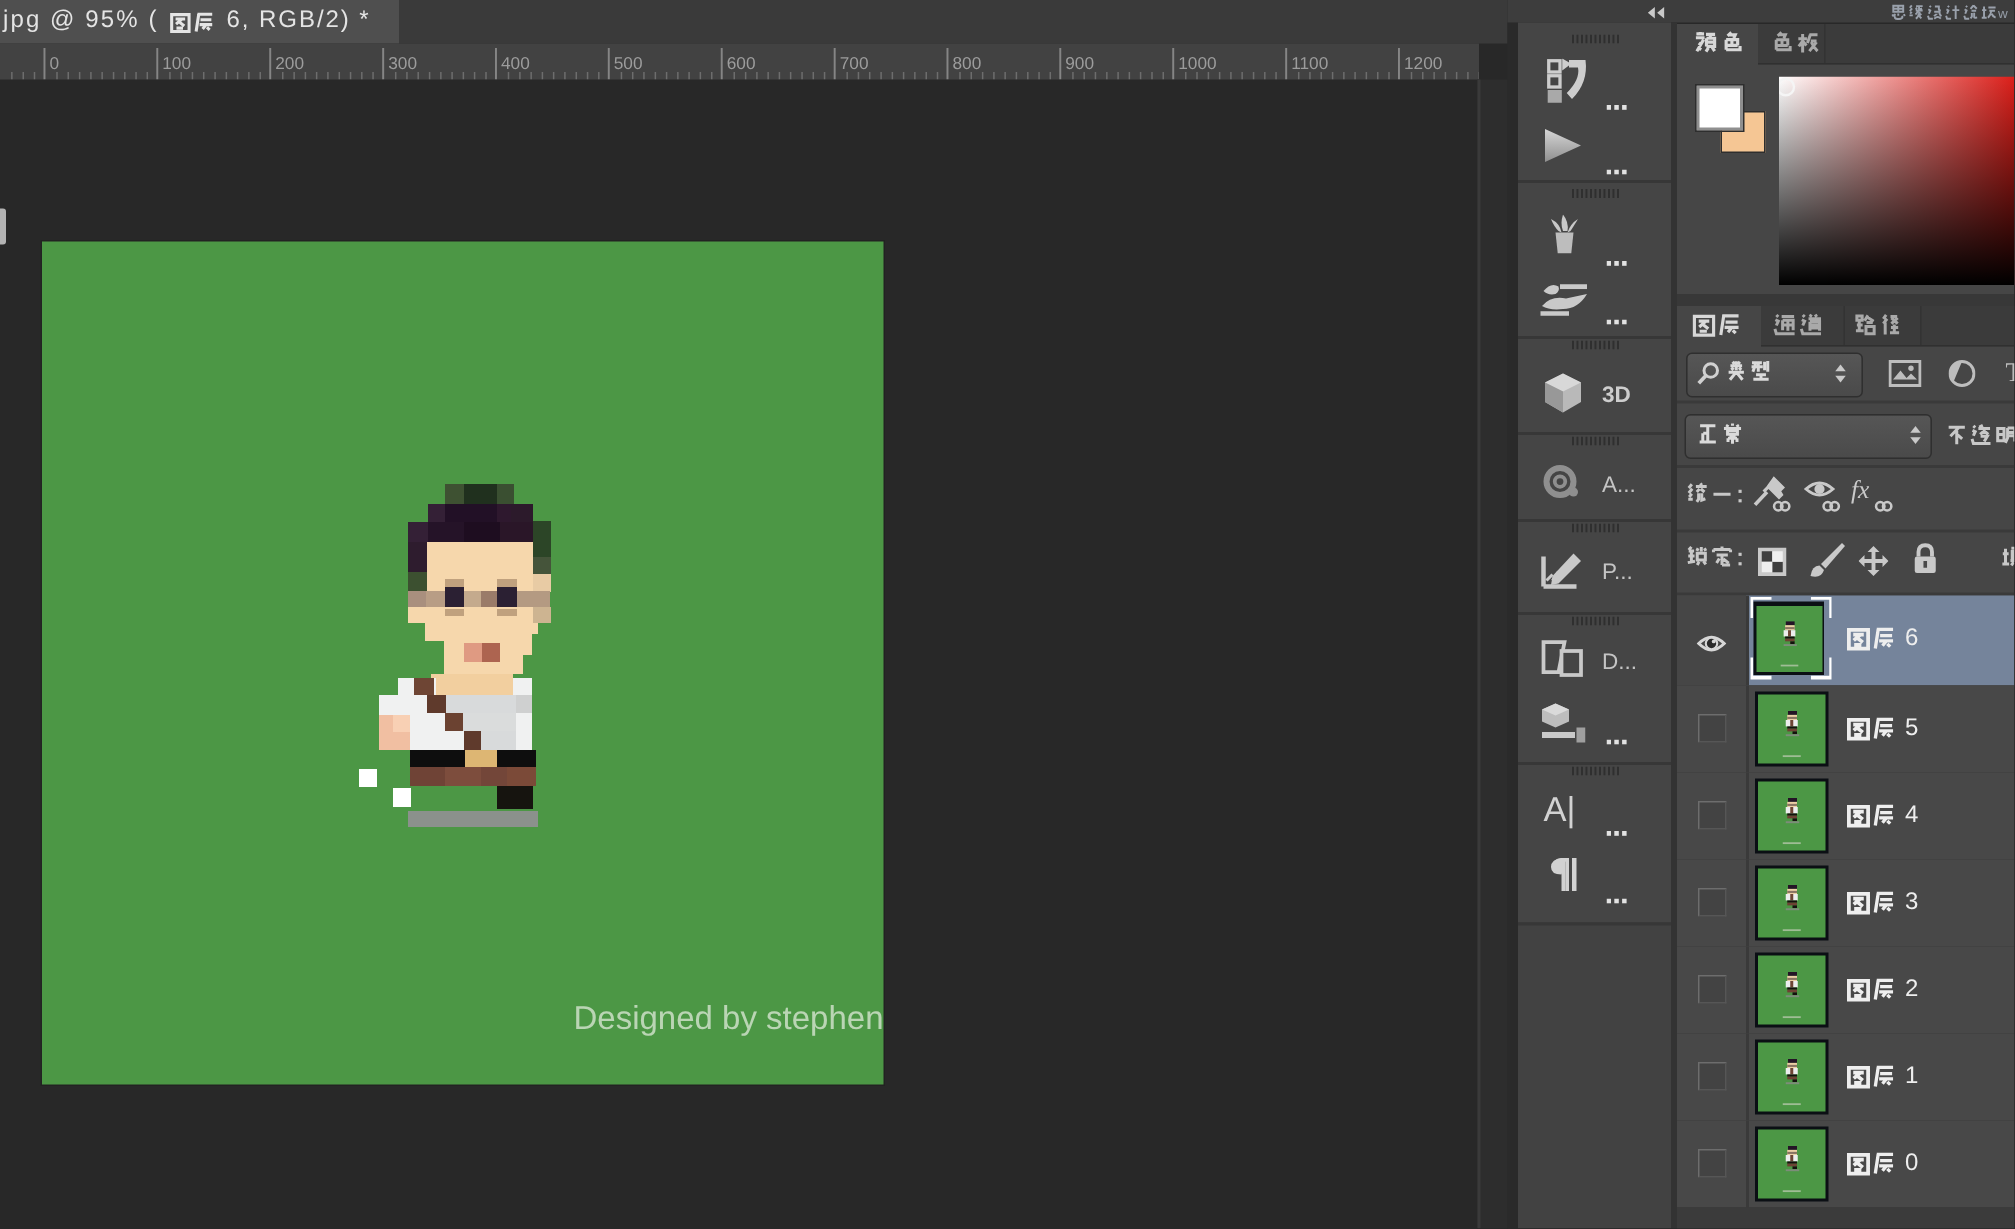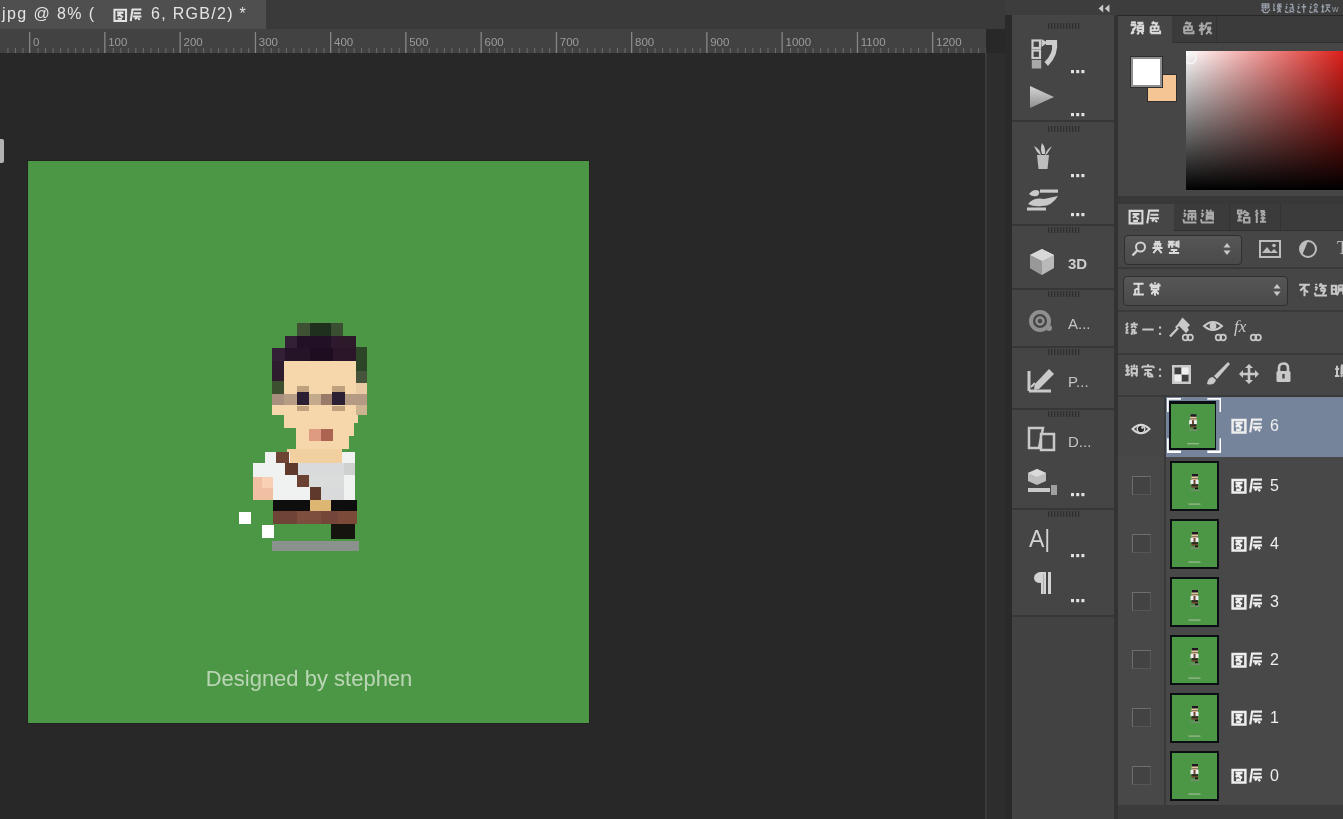--- a/index.html
+++ b/index.html
@@ -6,21 +6,21 @@
 #root{position:relative;width:1343px;height:819px;overflow:hidden;background:#282828;
   font-family:"Liberation Sans",sans-serif;}
 .abs{position:absolute;}
 </style>
 </head>
 <body>
 <div id="root">
 
   <div class="abs" style="left:0;top:0;width:1005px;height:29px;background:#3a3a3a;"></div>
   <div class="abs" style="left:0;top:0;width:266px;height:29px;background:#4f4f4f;"></div>
-  <div class="abs" style="left:2px;top:5px;color:#e4e4e4;font-size:16px;letter-spacing:1.4px;white-space:nowrap;">jpg @ 8% (</div>
+  <div class="abs" style="left:2px;top:5px;color:#e4e4e4;font-size:16px;letter-spacing:1.4px;white-space:nowrap;">jpg @ 95% (</div>
     <svg style="position:absolute;left:113px;top:7.5px;width:32px;height:16px;overflow:visible;">
       <g transform="scale(0.145)">
         <path d="M10,12 H90 V90 H10 Z M28,32 H72 M58,32 L30,56 M40,42 L68,64 M32,74 H62" fill="none" stroke="#e4e4e4" stroke-width="14.1"></path>
       </g>
       <g transform="translate(16.3,0) scale(0.145)">
         <path d="M16,10 H84 M22,10 L10,90 M30,36 H80 M26,58 H84 M56,58 L40,78 M60,70 L72,82" fill="none" stroke="#e4e4e4" stroke-width="14.1"></path>
       </g>
     </svg>
     <div class="abs" style="left:151px;top:5px;color:#e4e4e4;font-size:16px;letter-spacing:1.3px;white-space:nowrap;">6, RGB/2) *</div>
 
@@ -237,21 +237,21 @@
       <rect x="296.9" y="511.0" width="23.9" height="12.7" fill="#7d4d3d"></rect>
       <rect x="320.8" y="511.0" width="17.5" height="12.7" fill="#734639"></rect>
       <rect x="338.3" y="511.0" width="19.0" height="12.7" fill="#7b4a38"></rect>
       <rect x="331.3" y="523.7" width="23.9" height="15.7" fill="#16140f"></rect>
       <rect x="272.3" y="540.5" width="86.4" height="10.6" fill="#8b918c"></rect>
       <rect x="239.0" y="512.4" width="12.0" height="12.0" fill="#ffffff"></rect>
       <rect x="261.8" y="525.1" width="12.0" height="12.6" fill="#ffffff"></rect>
       <rect x="296.7" y="405.8" width="12.6" height="4.8" fill="#c0a17e"></rect>
       <rect x="331.6" y="405.8" width="13.2" height="4.8" fill="#c0a17e"></rect>
     </svg>
-  <div class="abs" style="left:29px;top:666px;width:560px;text-align:center;color:rgba(223,233,218,0.75);font-size:22px;">Designed by stephen</div>
+  <div class="abs" style="left:29px;top:666px;width:560px;text-align:right;color:rgba(223,233,218,0.75);font-size:22px;">Designed by stephen</div>
 
   <div class="abs" style="left:1005px;top:0;width:338px;height:15px;background:#3d3d3d;"></div>
   <svg class="abs" style="left:1097px;top:4px;" width="14" height="9" viewBox="0 0 18 10">
     <path d="M8 0 L2 5 L8 10 Z M16 0 L10 5 L16 10 Z" fill="#c9c9c9"></path>
   </svg>
 
   <div class="abs" style="left:1012px;top:15px;width:102px;height:804px;" id="iconcol">
       <div style="position:absolute;left:0;top:0;width:102px;height:600px;background:#454545;"></div>
       <div style="position:absolute;left:0;top:600px;width:102px;height:204px;background:#424242;"></div>
       <div style="position:absolute;left:0;top:104.5px;width:102px;height:2px;background:#373737;"></div>

